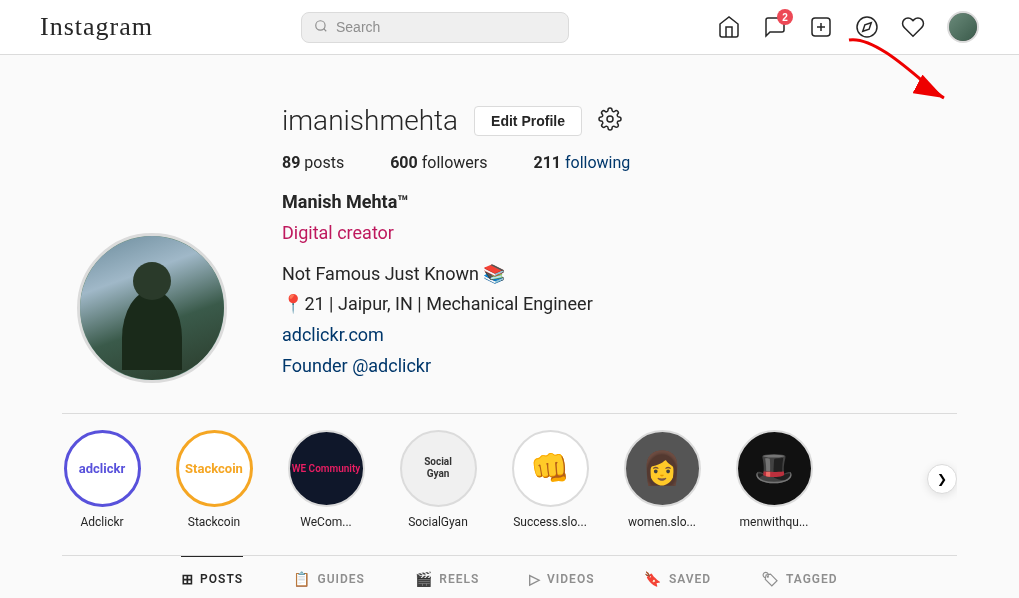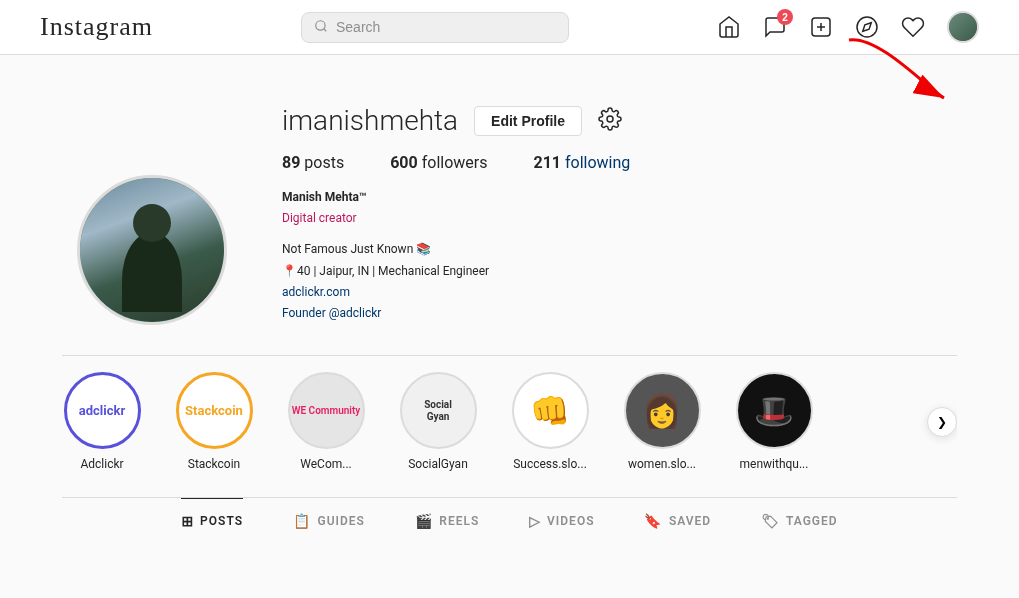--- a/index.html
+++ b/index.html
@@ -192,21 +192,21 @@
       font-size: 16px;
       color: #262626;
     }
     .stat-count {
       font-weight: 700;
     }
     .stat-label { color: #262626; }
     .stat-label.blue { color: #00376b; }
 
     .profile-bio {
-      font-size: 12px;
+      font-size: 18px;
       line-height: 1.6;
     }
     .bio-name {
       font-weight: 700;
       margin-bottom: 2px;
     }
     .bio-category {
       color: #be185d;
       margin-bottom: 12px;
     }
@@ -288,21 +288,21 @@
     }
     .tab-item.active {
       color: #262626;
       border-top: 1px solid #262626;
     }
     .tab-icon { font-size: 14px; }
 
     
     .hl-adclickr { background: #fff; border: 3px solid #5851db; }
     .hl-stackcoin { background: #fff; border: 3px solid #f5a623; }
-    .hl-wecommu { background: #e5e5e5; border: 2px solid #dbdbdb; }
+    .hl-wecommu { background: #0f172a; border: 2px solid #dbdbdb; }
     .hl-socialgyan { background: #f0f0f0; border: 2px solid #dbdbdb; }
     .hl-success { background: #fff; border: 2px solid #dbdbdb; }
     .hl-women { background: #555; border: 2px solid #dbdbdb; }
     .hl-menwith { background: #111; border: 2px solid #dbdbdb; }
   </style>
 </head>
 <body>
 
 <div class="arrow-container">
   <svg class="red-arrow" viewBox="0 0 120 80" xmlns="http://www.w3.org/2000/svg">
@@ -400,21 +400,21 @@
         <div class="stat-item">
           <span class="stat-count">211</span>
           <span class="stat-label blue"> </span><span style="color:#00376b;">following</span>
         </div>
       </div>
 
       <div class="profile-bio">
         <div class="bio-name">Manish Mehta™</div>
         <div class="bio-category">Digital creator</div>
         <div class="bio-line">Not Famous Just Known 📚</div>
-        <div class="bio-line">📍40 | Jaipur, IN | Mechanical Engineer</div>
+        <div class="bio-line">📍21 | Jaipur, IN | Mechanical Engineer</div>
         <div class="bio-line bio-blue-link">adclickr.com</div>
         <div class="bio-line bio-blue-link">Founder @adclickr</div>
       </div>
     </div>
   </div>
 
   <div class="highlights-section">
 
     <div class="highlight-item">
       <div class="highlight-circle hl-adclickr">

